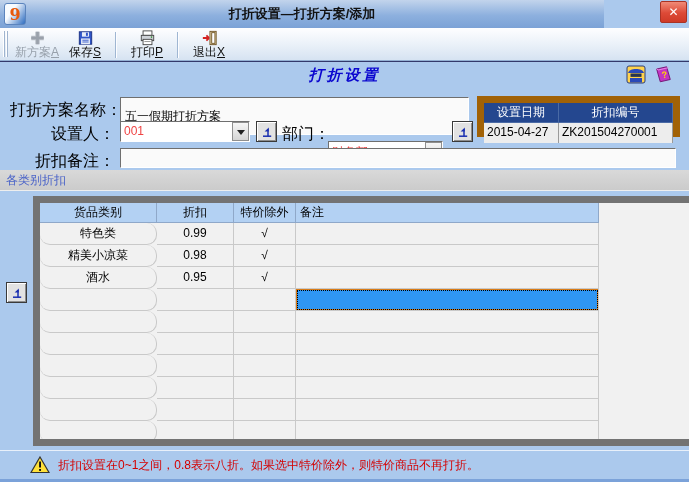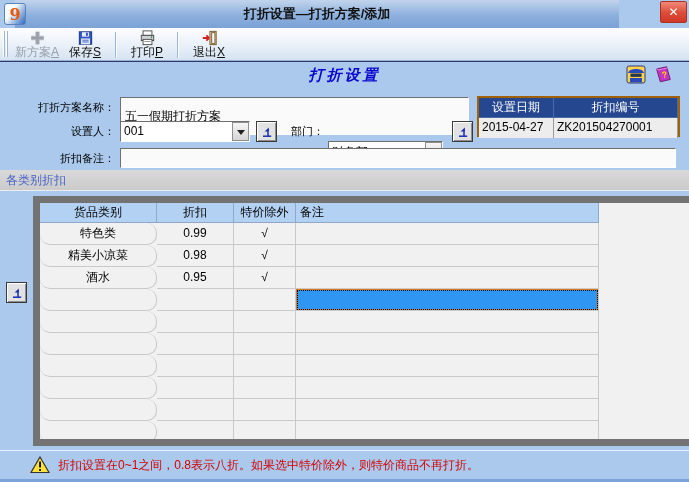--- a/index.html
+++ b/index.html
@@ -7,21 +7,21 @@
   body { font-family:"Liberation Sans","DejaVu Sans",sans-serif; }
   .win { position:relative; width:689px; height:482px; background:#abc9ed; overflow:hidden; }
 
   
   .edge { position:absolute; background:#7ba2d9; }
   .edge.l { left:0; top:28px; width:3px; bottom:0; }
   .edge.r { right:0; top:28px; width:3px; bottom:0; }
   .edge.b { left:0; bottom:0; height:3px; width:689px; }
 
   
-  .titlebar { position:absolute; left:15px; top:0; width:604px; height:28px;
+  .titlebar { position:absolute; left:0; top:0; width:604px; height:28px;
     background:linear-gradient(180deg,#c2d4ec 0%,#8db0de 55%,#7ba2d6 100%); }
   .appicon { position:absolute; left:4px; top:3px; width:22px; height:22px; border-radius:3px;
     background:linear-gradient(125deg,#f7fbff 35%,#2d6cc0 100%); border:1px solid #5b84bd;
     display:flex; align-items:center; justify-content:center;
     color:#e8590c; font-weight:900; font-size:16px; font-family:"DejaVu Serif",serif; }
   .title { position:absolute; left:0; right:0; top:0; height:28px; line-height:28px;
     text-align:center; font-size:13px; font-weight:600; color:#111; }
   .closebtn { position:absolute; left:660px; top:1px; width:27px; height:22px;
     background:linear-gradient(180deg,#f08a77 0%,#dd4a37 55%,#cf3a27 100%);
     border:1px solid #a93325; border-radius:2px;
@@ -44,40 +44,40 @@
 
   
   .mainbg { position:absolute; left:0; top:61px; width:689px; height:389px;
     background:#abc9ed; border-top:1px solid #33396b; }
   .h1 { position:absolute; left:0; top:66px; width:689px; text-align:center;
     color:#0a06cf; font-size:15px; font-weight:bold; letter-spacing:3px;font-style:italic; }
   .miniicon { position:absolute; width:20px; height:19px; cursor:pointer; }
   .op-icon  { left:626px; top:65px; }
   .bk-icon  { left:653px; top:65px; }
 
-  .flabel { position:absolute; font-size:11px; color:#000; text-align:right; white-space:nowrap; }
+  .flabel { position:absolute; font-size:16px; color:#000; text-align:right; white-space:nowrap; }
   .tinput { position:absolute; font-size:12px; color:#000; background:#fafafa; padding:1px 4px;
     border-top:1px solid #6f6f6f; border-left:1px solid #6f6f6f;
     border-bottom:1px solid #ffffff; border-right:1px solid #ffffff; outline:none;
     font-family:"Liberation Sans","DejaVu Sans",sans-serif; }
 
   
   .infotbl { position:absolute; left:477px; top:96px; width:203px; height:41px;
     display:grid; grid-template-columns:75px 1fr; grid-template-rows:20px 20px;
-    border:2px solid #a16207; background:#9ab; }
+    border:7px solid #a16207; background:#9ab; }
   .ih { background:#24478f; color:#fff; font-size:12px; text-align:center; line-height:19px;
     border-right:1px solid #4a6aa5; border-bottom:1px solid #4a6aa5; }
   .iv { background:#ededed; color:#000; font-size:12px; line-height:19px; padding-left:3px;
     border-right:1px solid #9a9a9a; }
 
   
   .combo { position:absolute; height:21px; display:flex; background:#fff;
     border-top:1px solid #6f6f6f; border-left:1px solid #6f6f6f;
     border-bottom:1px solid #fff; border-right:1px solid #fff; cursor:pointer; }
-  .combo-text { flex:1; font-size:12px; padding:2px 3px 0 3px; color:#000000; overflow:hidden; white-space:nowrap; }
+  .combo-text { flex:1; font-size:12px; padding:2px 3px 0 3px; color:#ef4444; overflow:hidden; white-space:nowrap; }
   .combo-btn { width:17px; background:linear-gradient(180deg,#f6f6f6,#d5d5d5);
     border:1px solid #8f8f8f; display:flex; align-items:center; justify-content:center; }
   .tri-dn { width:0; height:0; border:4px solid transparent; border-top:5px solid #222; margin-top:5px; }
 
   
   .upbtn { position:absolute; width:21px; height:21px; background:#e2e2e2; border:1px solid #3a3a3a;
     box-shadow:inset 1px 1px 0 #ffffff, inset -1px -1px 0 #8d8d8d;
     display:flex; align-items:center; justify-content:center; cursor:pointer; }
 
   

